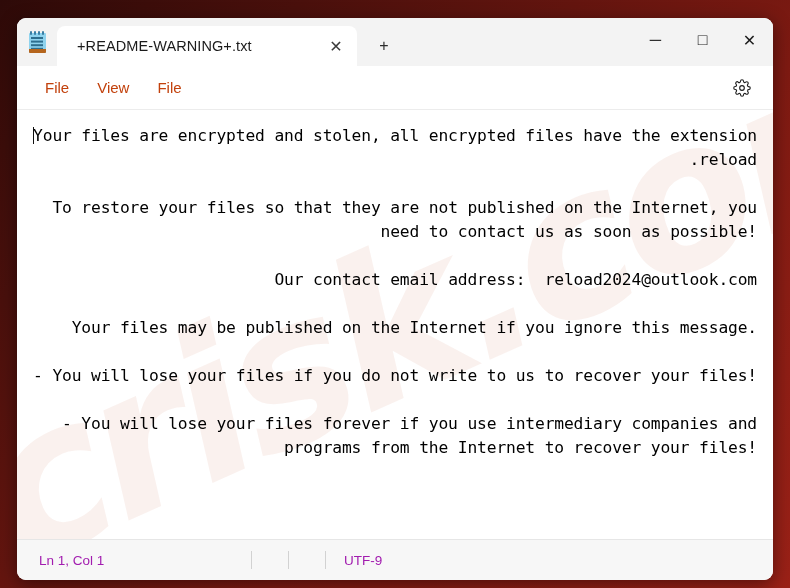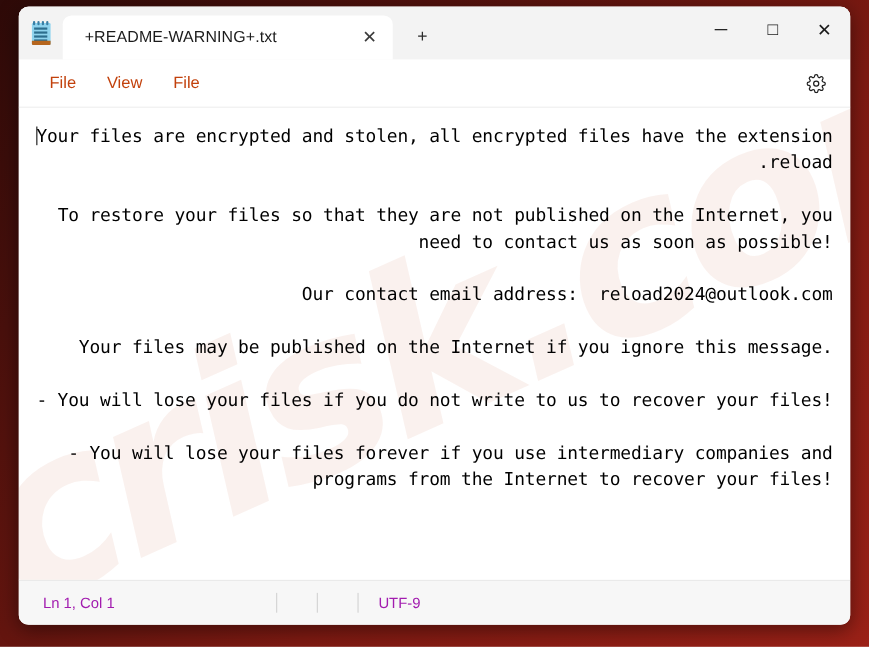--- a/index.html
+++ b/index.html
@@ -13,21 +13,21 @@
   body {
     font-family: "Liberation Sans", sans-serif;
     background: linear-gradient(135deg, #2e0a08 0%, #4a100c 22%, #7e1a12 62%, #9b2117 100%);
     position: relative;
   }
 
   
   .window {
     position: absolute;
     left: 17px;
-    top: 6px;
+    top: 18px;
     width: 756px;
     height: 562px;
     background: #ffffff;
     border-radius: 9px;
     overflow: hidden;
     box-shadow: 0 4px 18px rgba(0,0,0,0.45);
     display: flex;
     flex-direction: column;
   }
 

